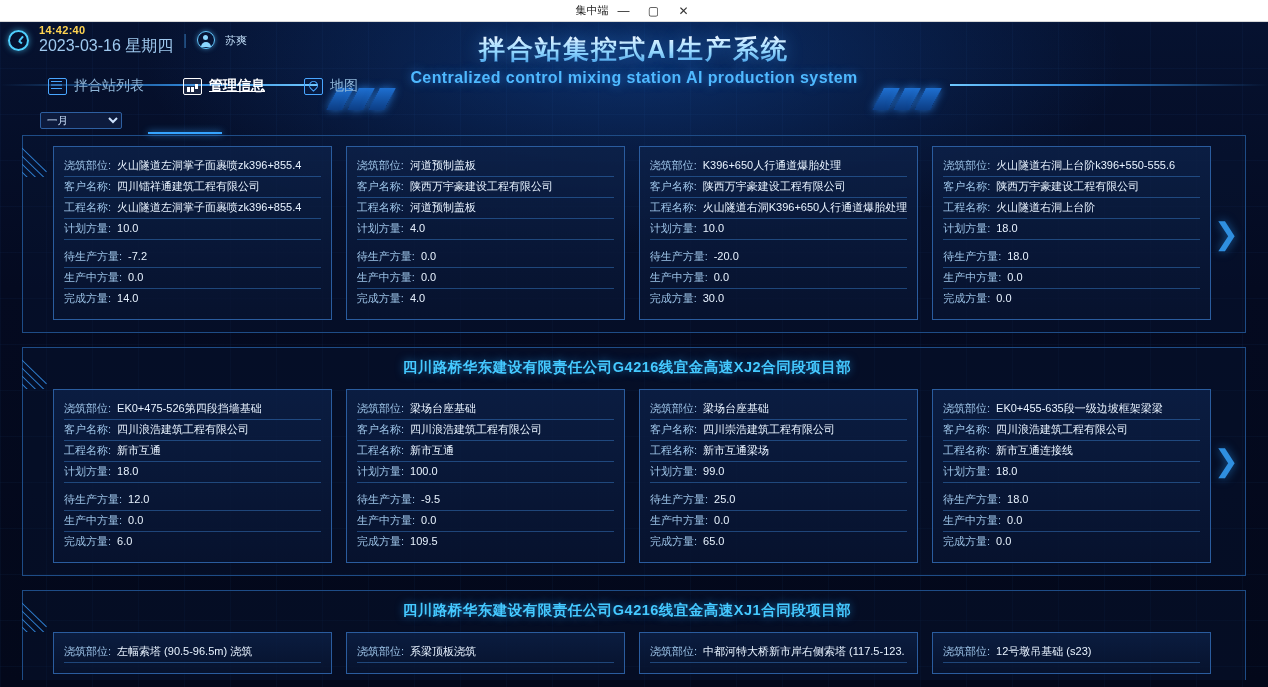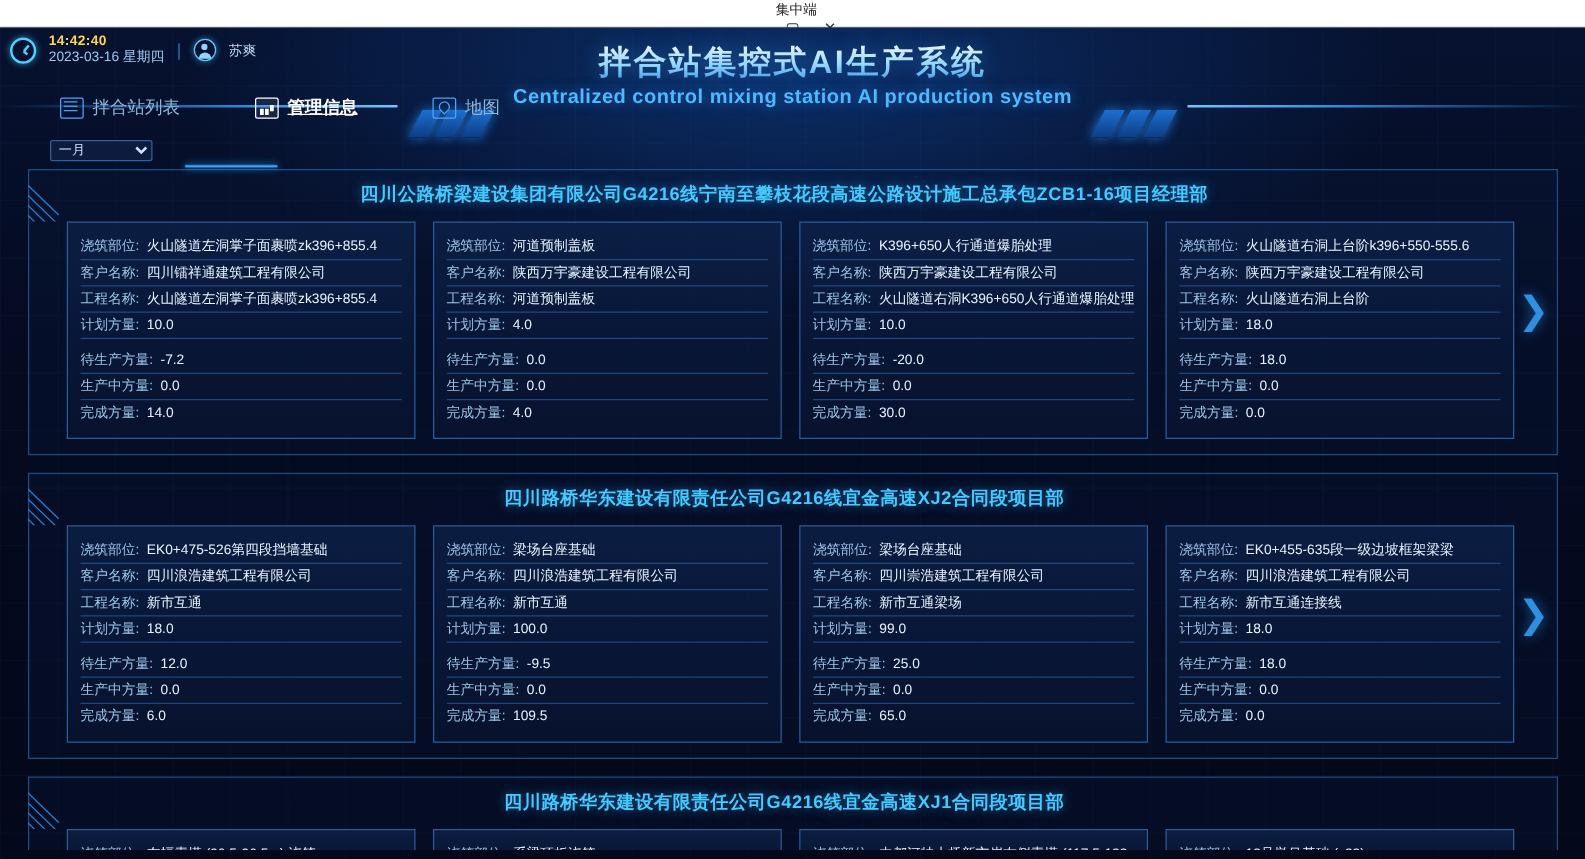--- a/index.html
+++ b/index.html
@@ -6,23 +6,22 @@
   html, body {
     margin: 0; padding: 0;
     width: 1268px; height: 687px;
     overflow: hidden;
     background: #040a1e;
     font-family: "Liberation Sans", sans-serif;
   }
   
   .titlebar {
     height: 22px; background: #ffffff;
-    display: flex; align-items: center; justify-content: space-between;
+    display: flex; align-items: center; justify-content: center;
     border-bottom: 1px solid #d8d8d8;
-    flex-direction: column;
   }
   .titlebar .tb-title {
     font-size: 11px; color: #222; padding-left: 6px;
   }
   .tb-buttons { display: flex; height: 100%; }
   .tb-btn {
     width: 30px; height: 100%;
     display: flex; align-items: center; justify-content: center;
     font-size: 12px; color: #333;
   }
@@ -59,21 +58,21 @@
     box-shadow: 0 0 6px rgba(79,208,255,.6);
   }
   .clock-icon::after, .clock-icon::before {
     content: ""; position: absolute; background: #4fd0ff;
     left: 50%; top: 50%; transform-origin: left center;
   }
   .clock-icon::after { width: 6px; height: 1.5px; transform: rotate(-50deg); }
   .clock-icon::before { width: 4px; height: 1.5px; transform: rotate(40deg); }
   .dt { line-height: 1.15; }
   .dt .t { color: #ffd451; font-size: 11px; font-weight: bold; letter-spacing:.3px;}
-  .dt .d { color: #9fc9ef; font-size: 11px; }
+  .dt .d { color: #9fc9ef; font-size: 16px; }
   .sep { color: #2f6ca8; font-size: 14px; }
   .user-icon {
     width: 18px; height: 18px; border-radius: 50%;
     border: 1.5px solid #63c8ff; position: relative;
     box-shadow: 0 0 5px rgba(90,190,255,.6);
   }
   .user-icon::before {
     content:""; position:absolute; left:5.5px; top:3px;
     width:5px; height:5px; border-radius:50%; background:#8bd6ff;
   }
@@ -116,21 +115,21 @@
     transform: skewX(-28deg);
     box-shadow: 0 0 8px rgba(40,130,230,.8);
   }
   .chev.l { left: 332px; }
   .chev.r { right: 332px; }
 
   
   .nav {
     position: relative; z-index: 3;
     margin-top: 14px; padding-left: 40px;
-    display: flex; align-items: center; gap: 44px;
+    display: flex; align-items: center; gap: 23px;
   }
   .tab {
     display: flex; align-items: center; gap: 7px;
     padding: 5px 8px; cursor: pointer;
     color: #8fb6d8; font-size: 14px;
   }
   .tab.active { color: #ffffff; font-weight: bold; text-decoration: underline; }
   .tab .ti {
     width: 19px; height: 17px; position: relative; display: inline-block;
   }
@@ -302,21 +301,20 @@
 
   <div class="content">
     <div id="groups-host">
         <div class="group">
           <div class="corner-lines">
             <i></i>
             <i></i>
             <i></i>
             <i></i>
           </div>
-          <div class="group-title">四川公路桥梁建设集团有限公司G4216线宁南至攀枝花段高速公路设计施工总承包ZCB1-16项目经理部</div>
           <div class="cards">
             <div class="card">
               <div class="row underline">
                 <span class="k">浇筑部位:</span>
                 <span class="v">火山隧道左洞掌子面裹喷zk396+855.4</span>
               </div>
               <div class="row underline">
                 <span class="k">客户名称:</span>
                 <span class="v">四川镭祥通建筑工程有限公司</span>
               </div>

